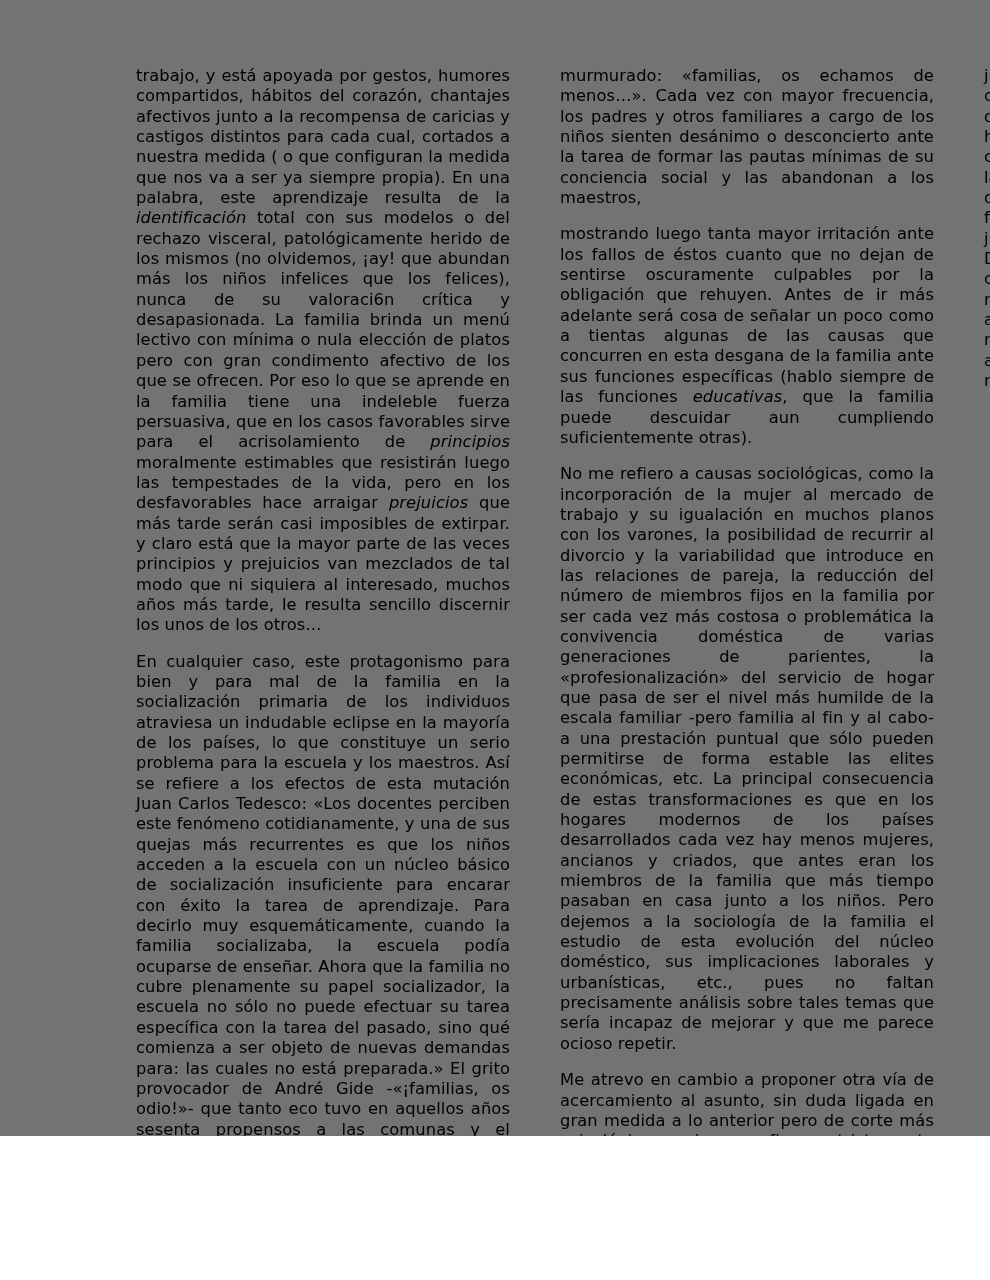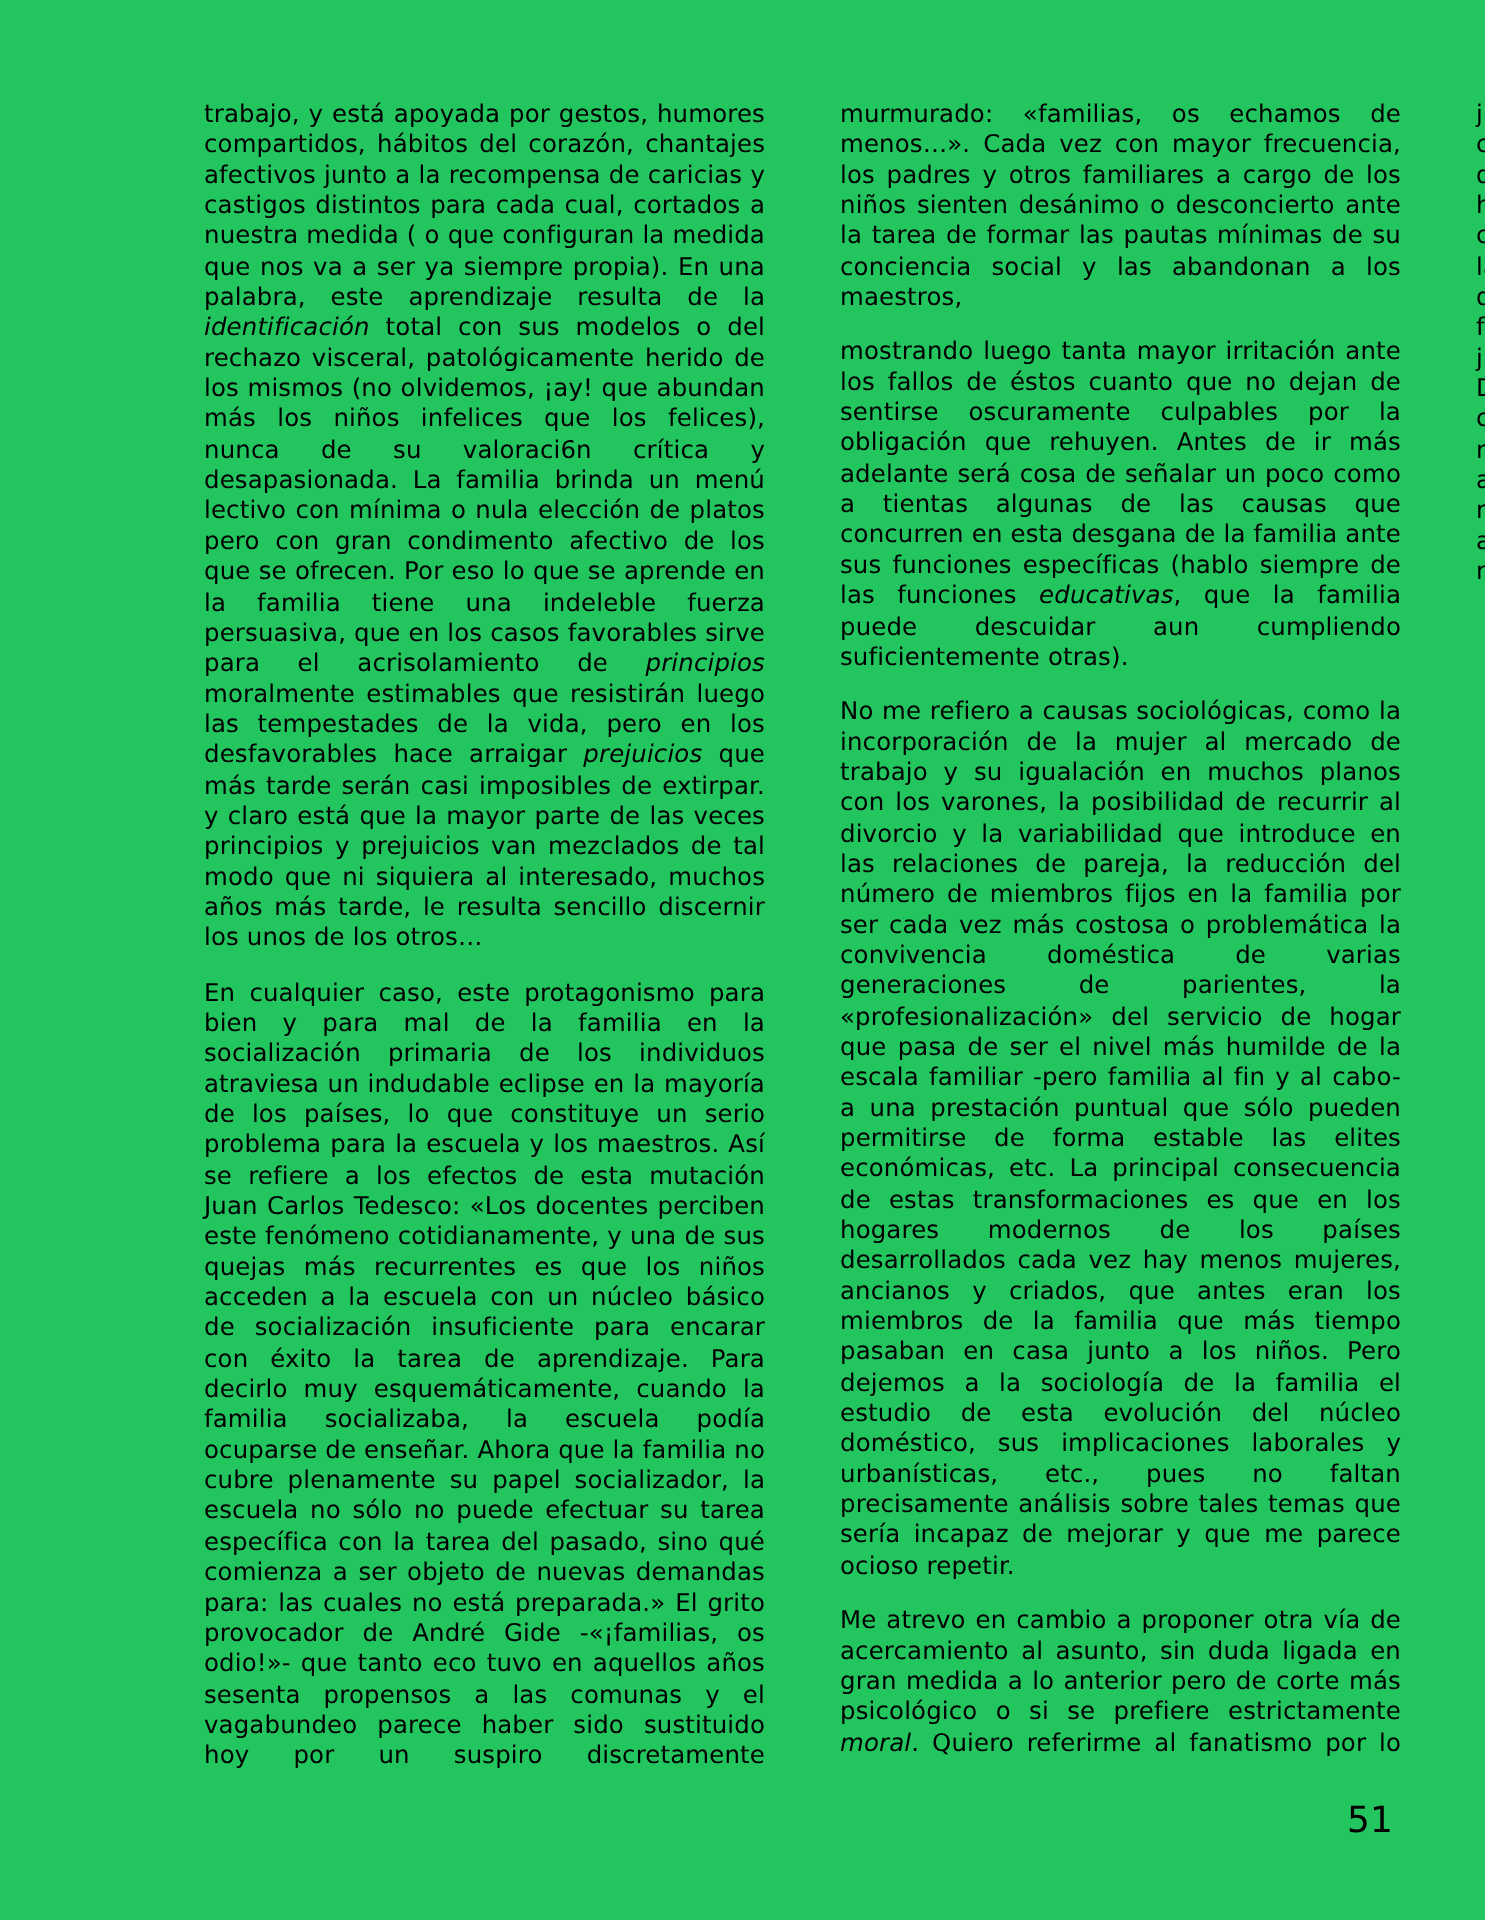--- a/index.html
+++ b/index.html
@@ -11,22 +11,22 @@
   body {
     width: 990px;
     height: 1280px;
     font-family: "DejaVu Sans", sans-serif;
     color: #000000;
     -webkit-font-smoothing: antialiased;
   }
   .page {
     position: relative;
     width: 990px;
-    height: 1280px;
-    background: #22c55e;
+    height: 1136px;
+    background: #737373;
     overflow: hidden;
   }
   .text-body {
     position: absolute;
     left: 136px;
     top: 66px;
     width: 798px;
     height: 1120px;
   }
   .columns {

